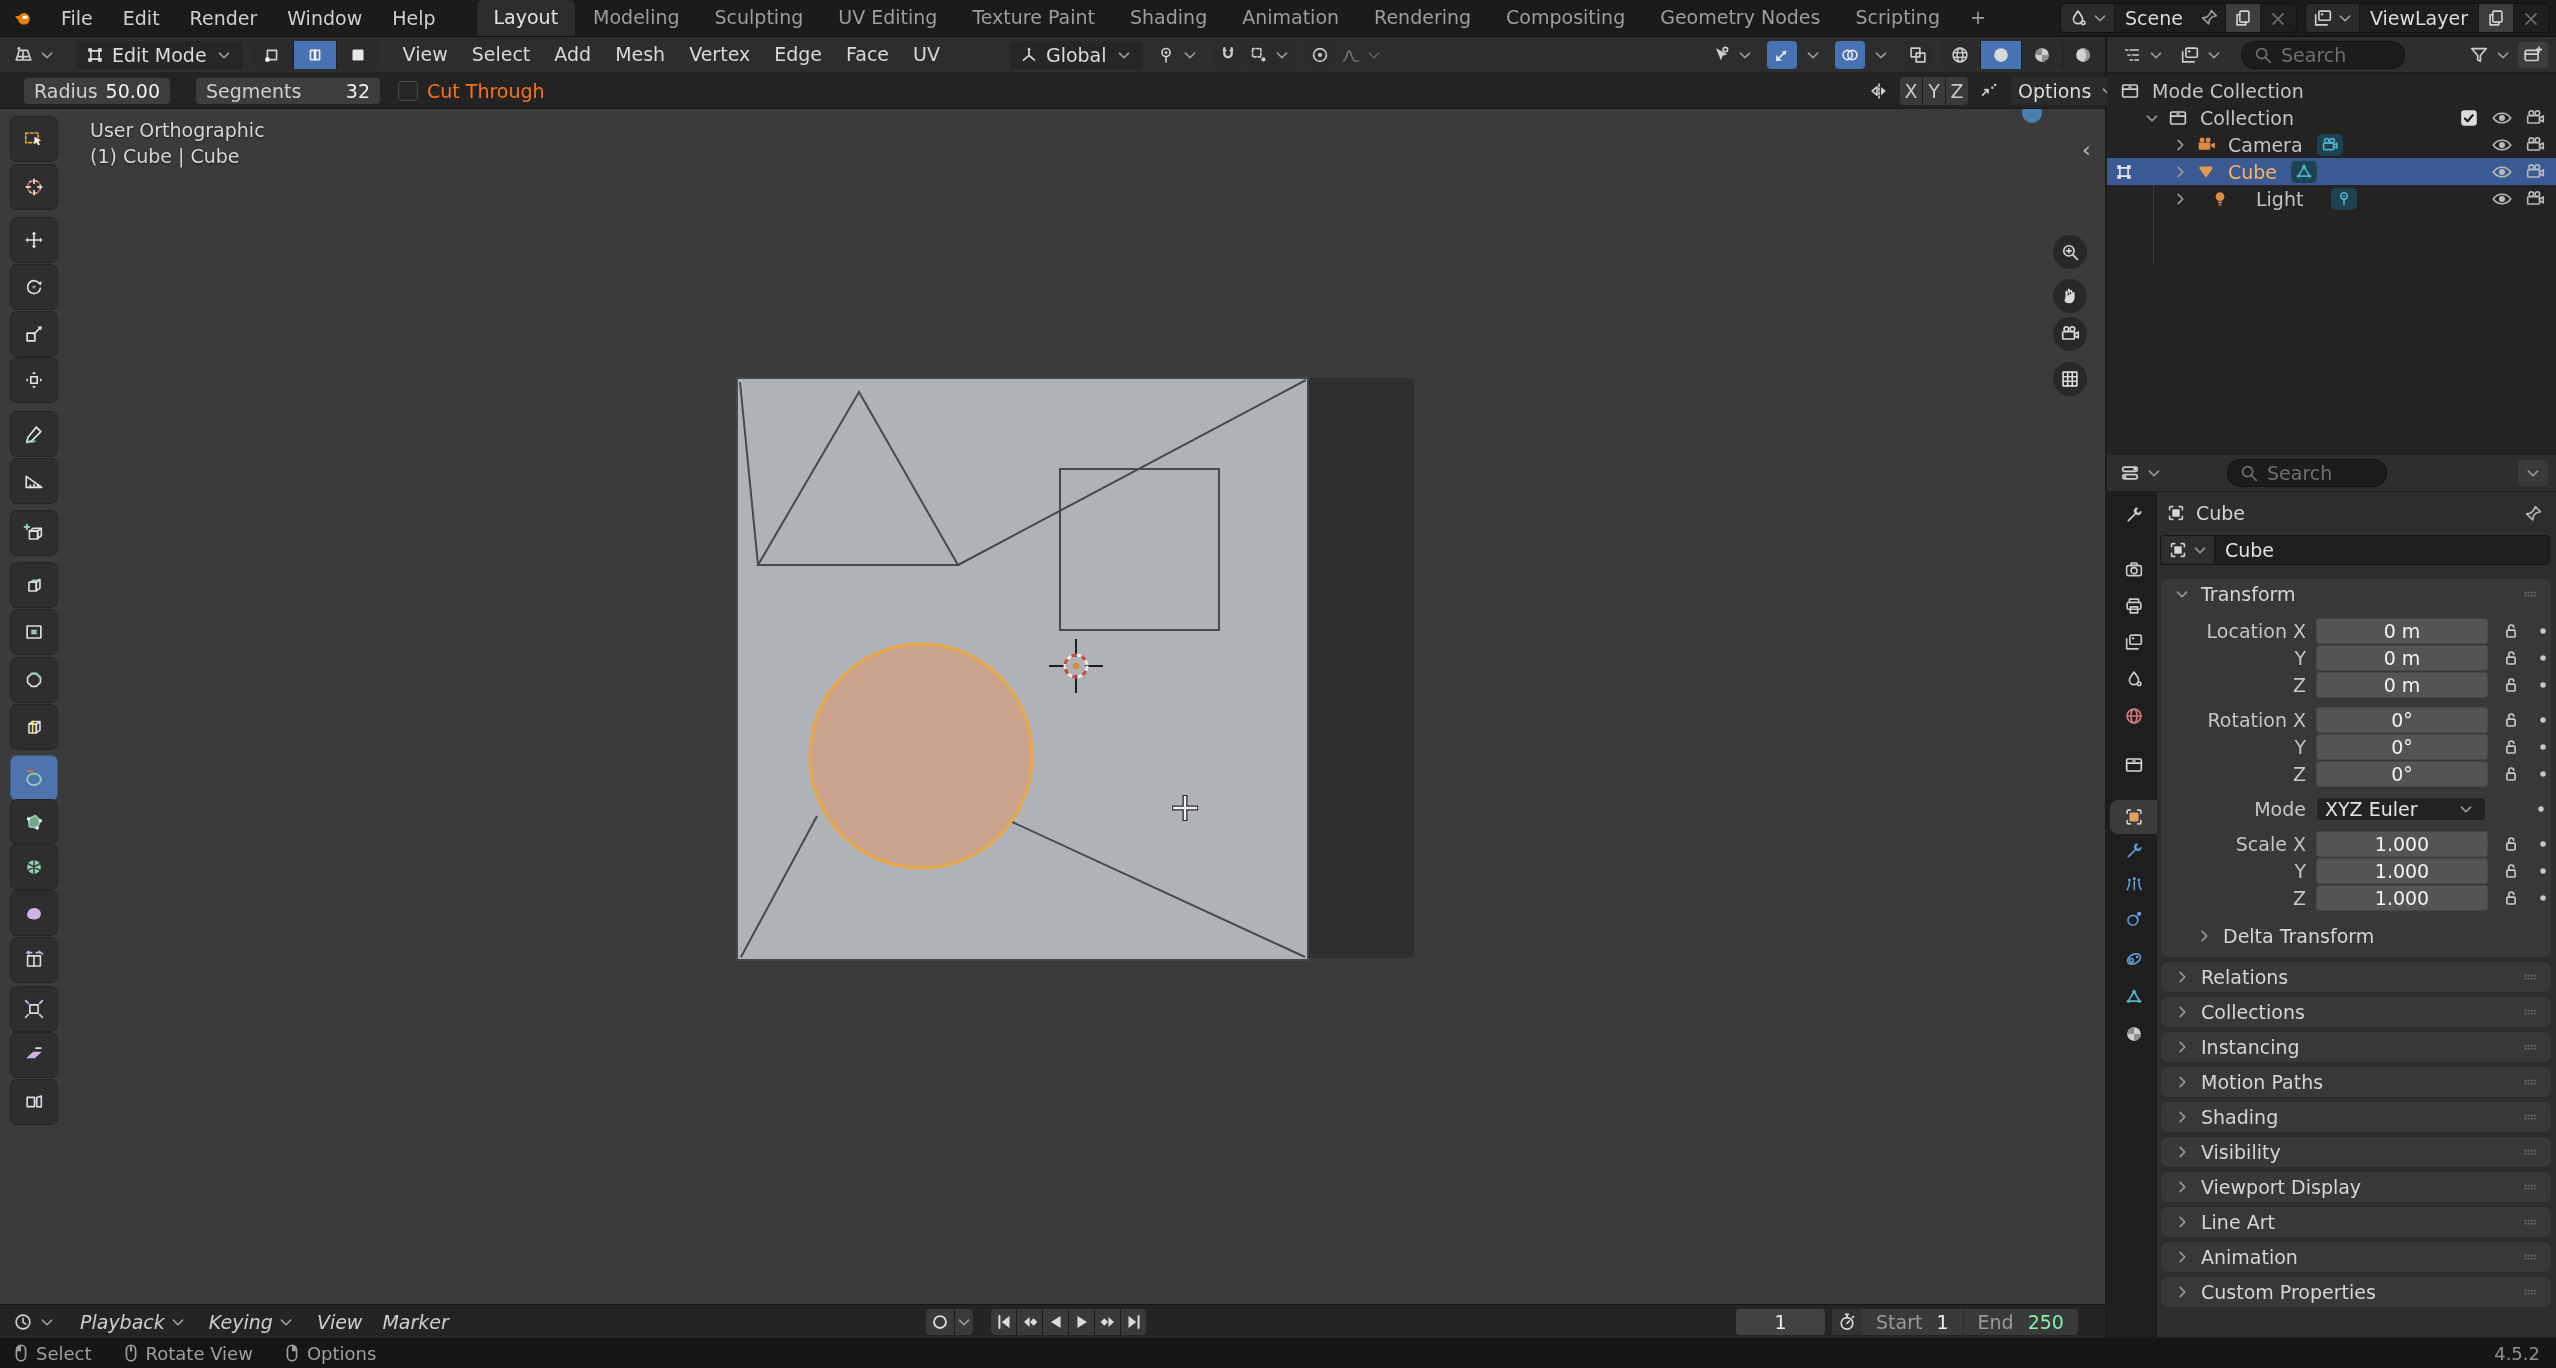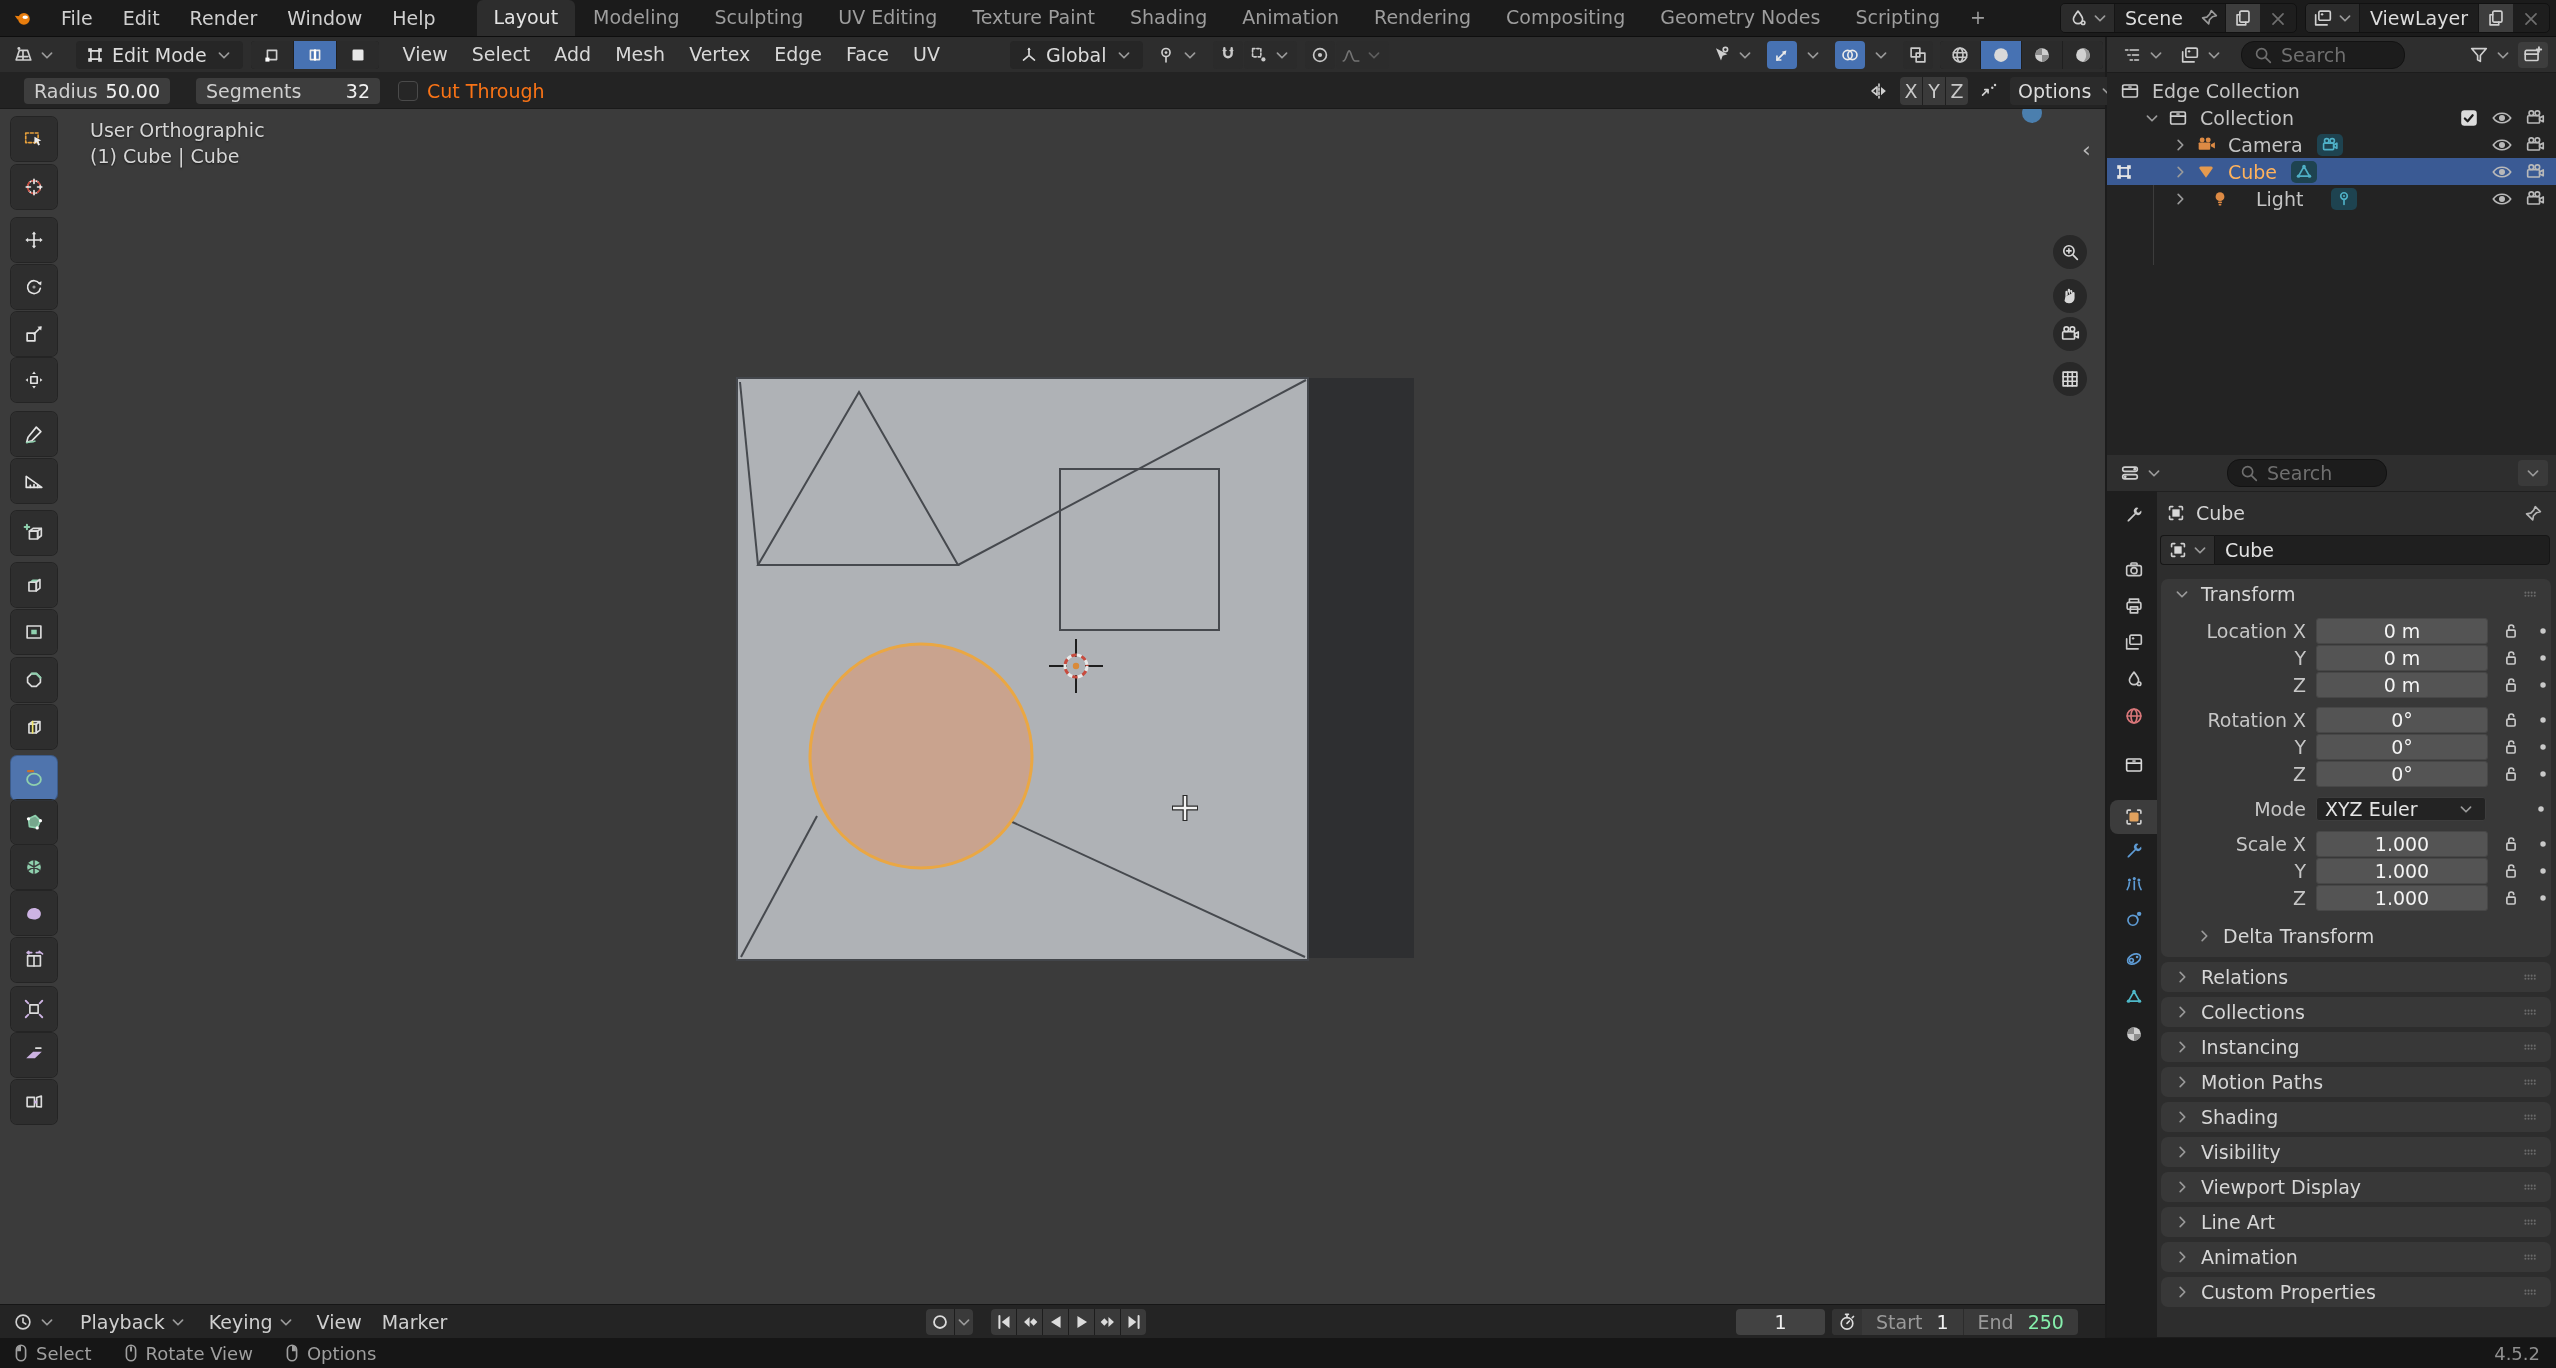--- a/index.html
+++ b/index.html
@@ -20,21 +20,21 @@
   .tab.addtab{color:#9d9d9d;padding:5px 12px 6px 12px;}
   #tb-right{margin-left:auto;display:flex;gap:8px;margin-right:6px;}
   .idpill{display:flex;align-items:center;background:#1e1e1e;border:1px solid #111;border-radius:5px;height:28px;overflow:hidden;}
   .idpill .icbox{background:#2b2b2b;align-self:stretch;display:flex;align-items:center;padding:0 3px 0 6px;border-right:1px solid #151515;}
   .idpill .idname{padding:0 10px;color:#dcdcdc;}
   .idpill .mini{padding:0 5px;color:#9a9a9a;display:flex;align-items:center;}
   .idpill .copybtn{background:#3d3d3d;align-self:stretch;display:flex;align-items:center;padding:0 6px;border-left:1px solid #151515;color:#cfcfcf;}
   .idpill .xbtn{color:#6f6f6f;padding:0 7px;}
   
   #vheader{left:0;top:37px;width:2105px;height:35px;background:#2d2d2d;display:flex;align-items:center;border-bottom:1px solid #232323;}
-  .hbtn{display:flex;align-items:center;gap:2px;padding:2px 4px;border-radius:4px;color:#cfcfcf;}
+  .hbtn{display:flex;align-items:center;gap:2px;padding:2px 4px;border-radius:4px;color:#cfcfcf;font-style:italic;}
   .pill{display:flex;align-items:center;background:#262626;border-radius:4px;height:28px;padding:0 8px;gap:6px;color:#dcdcdc;}
   .seggroup{display:flex;height:28px;border-radius:4px;overflow:hidden;gap:1px;background:#1f1f1f;}
   .segbtn{width:42px;display:flex;align-items:center;justify-content:center;background:#2b2b2b;color:#c9c9c9;}
   .segbtn.active{background:#4772b3;color:#fff;}
   .hmenu{padding:0 12px;color:#d8d8d8;line-height:35px;}
   .togglebtn{display:flex;align-items:center;height:28px;border-radius:4px;padding:0 4px;background:#2b2b2b;color:#c9c9c9;gap:1px;}
   .togglebtn.on{background:#4772b3;color:#eaeaea;}
   .togglebtn.plain{background:transparent;}
   .chev{color:#9a9a9a;}
   
@@ -832,21 +832,21 @@
     <div id="outliner-rows" style="padding-top:4px">
         <div class="orow ">
           <span style="margin-left:12px;display:flex;align-items:center;gap:4px">
             <span class="ic" style="color:#cfcfcf">
               <svg width="22" height="22" viewBox="0 0 24 24" fill="none" stroke="currentColor" stroke-width="1.8" stroke-linecap="round" stroke-linejoin="round">
                 <rect x="4" y="5.5" width="16" height="13" rx="1.5"></rect>
                 <path d="M4 10h16"></path>
                 <rect x="10.2" y="6.9" width="3.6" height="1.6" fill="currentColor" stroke="none"></rect>
               </svg>
             </span>
-            <span class="olabel ">Edge Collection</span>
+            <span class="olabel ">Mode Collection</span>
           </span>
           <span class="oright"></span>
         </div>
         <div class="orow ">
           <span style="margin-left:34px;display:flex;align-items:center;gap:4px">
             <span class="ic chev">
               <svg width="22" height="22" viewBox="0 0 24 24" fill="none" stroke="currentColor" stroke-width="1.8" stroke-linecap="round" stroke-linejoin="round">
                 <path d="M7 10l5 5 5-5"></path>
               </svg>
             </span>

